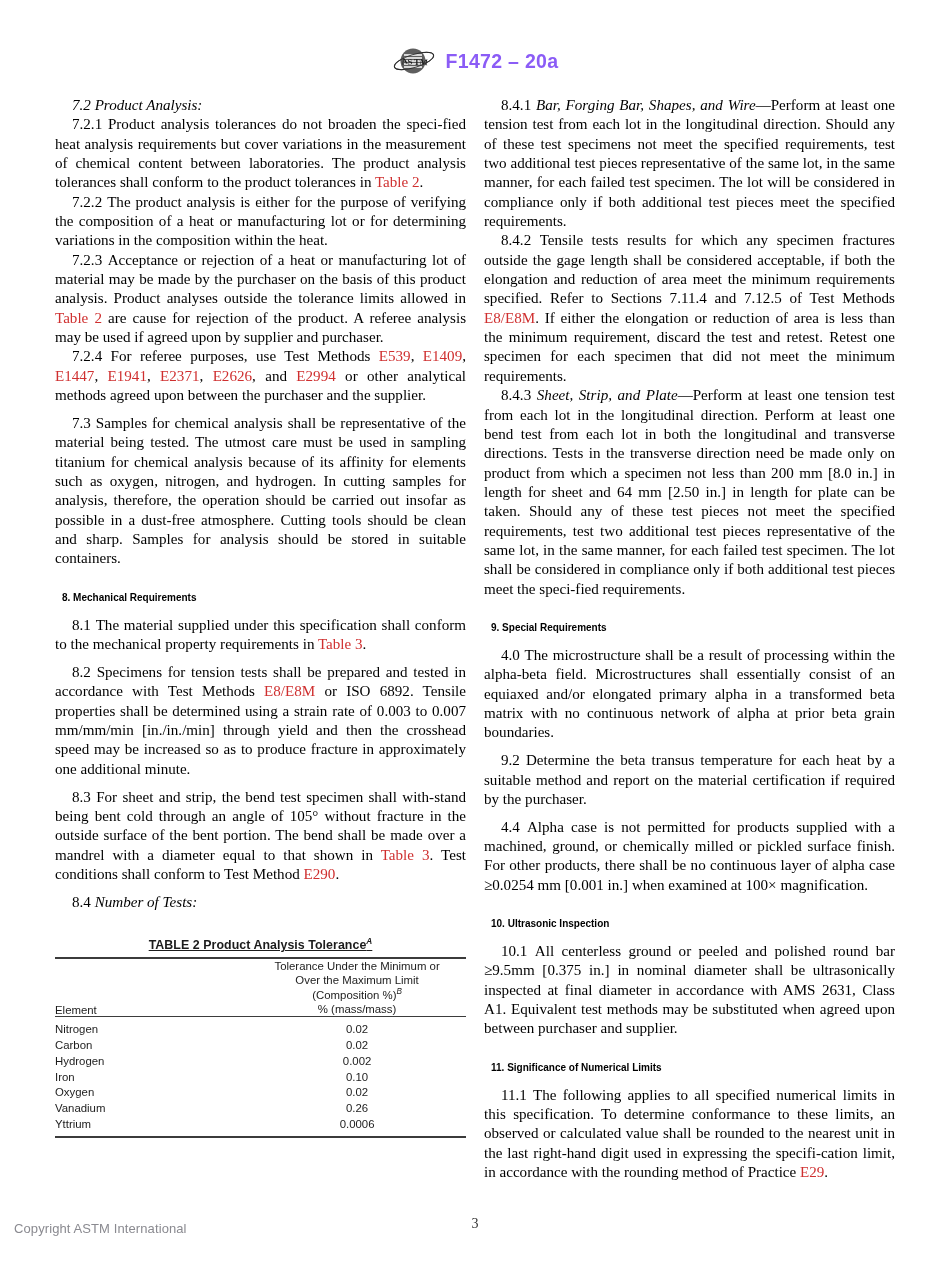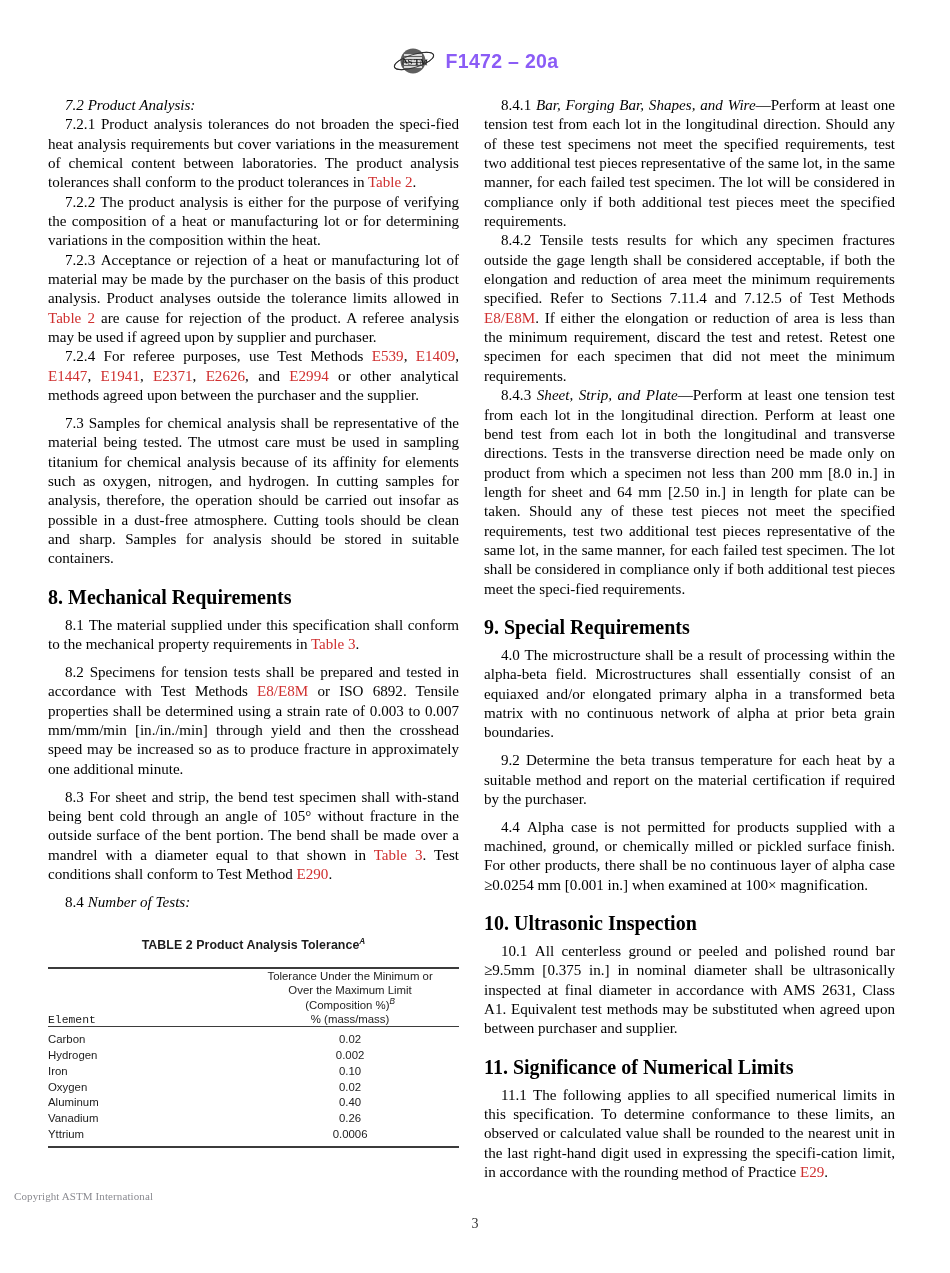--- a/index.html
+++ b/index.html
@@ -47,78 +47,78 @@
     color: #8b5cf6;
     white-space: nowrap;
   }
 
   
   .col {
     position: absolute;
     top: 96px;
     width: 411px;
   }
-  .col-left  { left: 48px; }
+  .col-left  { left: 55px; }
   .col-right { left: 484px; }
 
   p.para {
     margin: 0;
     font-size: 15.1px;
     line-height: 19.35px;
     text-align: justify;
     text-justify: inter-word;
     hyphens: manual;
   }
   p.para.indent { text-indent: 17px; }
   p.gap { margin-top: 8.5px; }
 
   .sec-head {
-    margin: 0;
-    font-family: Liberation Serif, serif;
+    margin: 7px;
+    font-family: Liberation Sans, sans-serif;
     font-weight: bold;
-    font-size: 20px;
+    font-size: 10px;
     line-height: 19px;
   }
   .sec-head.spaced { margin-top: 19px; margin-bottom: 9px; }
 
   .ital { font-style: italic; }
   .lnk  { color: #cf2f2f; }
 
   
   .table-block {
     margin-top: 26px;
     font-family: "Liberation Sans", sans-serif;
     color: #1c1c1c;
   }
   .tbl-caption {
     text-align: center;
     font-weight: bold;
     font-size: 12.4px;
-    margin-bottom: 15px;
+    margin-bottom: 5px;
     letter-spacing: 0.05px;
+    text-decoration: underline;
   }
   .tbl {
     width: 100%;
     border-collapse: collapse;
     font-size: 11.4px;
   }
   .rule-top  { border-top: 2.2px solid #3b3b3b; }
   .rule-mid  { border-bottom: 1.1px solid #3b3b3b; }
   .rule-bot  { border-bottom: 2.2px solid #3b3b3b; }
 
   .tbl thead th {
     font-weight: normal;
     padding: 0;
     vertical-align: bottom;
   }
   .th-elem {
     text-align: left;
     padding: 0 0 9px 6px;
     width: 47%;
-    font-family: Liberation Mono, monospace;
   }
   .th-tol {
     text-align: center;
     padding: 5px 0 4px 0;
     line-height: 14.3px;
   }
   .tbl tbody td {
     padding: 0.6px 0;
     line-height: 14.6px;
   }
@@ -150,23 +150,23 @@
     font-style: italic;
     vertical-align: super;
     line-height: 0;
     margin-right: 2px;
   }
 
   
   .footer-copy {
     position: absolute;
     left: 14px;
-    top: 1190px;
-    font-family: Liberation Serif, serif;
-    font-size: 11px;
+    top: 1221px;
+    font-family: Liberation Sans, sans-serif;
+    font-size: 13px;
     color: #8a8a90;
     letter-spacing: 0.1px;
   }
   .footer-page {
     position: absolute;
     left: 0;
     top: 1216px;
     width: 950px;
     text-align: center;
     font-family: "Liberation Serif", serif;
@@ -233,38 +233,38 @@
             <th class="th-tol">
               <span>Tolerance Under the Minimum or</span><br>
               <span>Over the Maximum Limit</span><br>
               <span>(Composition %)</span><sup class="fn">B</sup><br>
               <span>% (mass/mass)</span>
             </th>
           </tr>
         </thead>
         <tbody>
           <tr>
+            <td class="td-elem">Nitrogen</td>
+            <td class="td-val">0.02</td>
+          </tr>
+          <tr>
             <td class="td-elem">Carbon</td>
             <td class="td-val">0.02</td>
           </tr>
           <tr>
             <td class="td-elem">Hydrogen</td>
             <td class="td-val">0.002</td>
           </tr>
           <tr>
             <td class="td-elem">Iron</td>
             <td class="td-val">0.10</td>
           </tr>
           <tr>
             <td class="td-elem">Oxygen</td>
             <td class="td-val">0.02</td>
-          </tr>
-          <tr>
-            <td class="td-elem">Aluminum</td>
-            <td class="td-val">0.40</td>
           </tr>
           <tr>
             <td class="td-elem">Vanadium</td>
             <td class="td-val">0.26</td>
           </tr>
           <tr class="rule-bot">
             <td class="td-elem">Yttrium</td>
             <td class="td-val">0.0006</td>
           </tr>
         </tbody>

